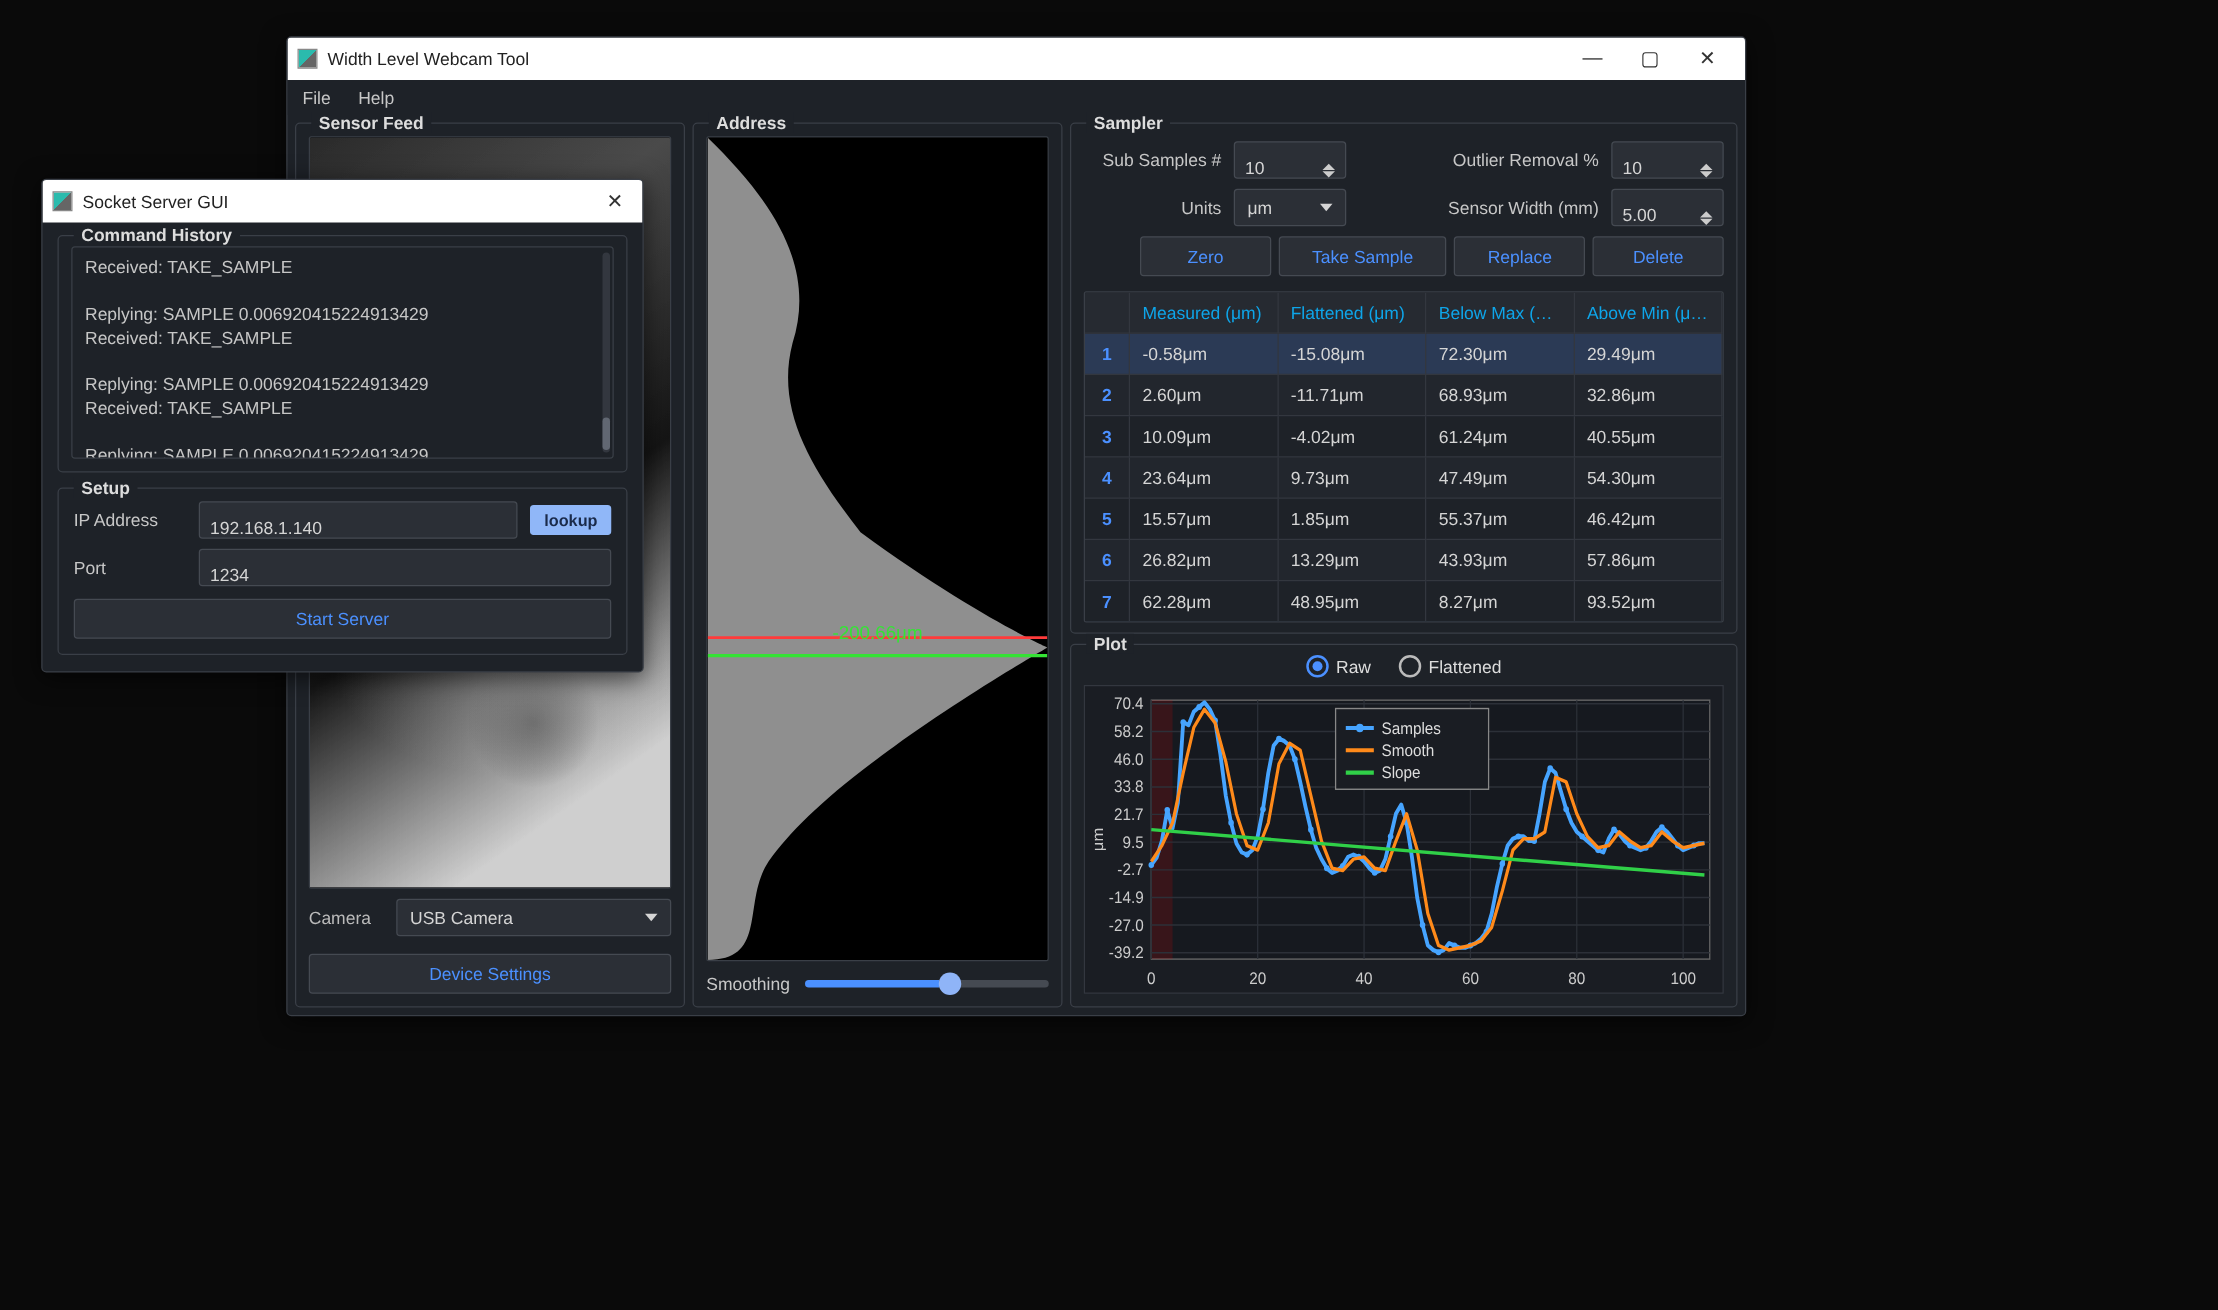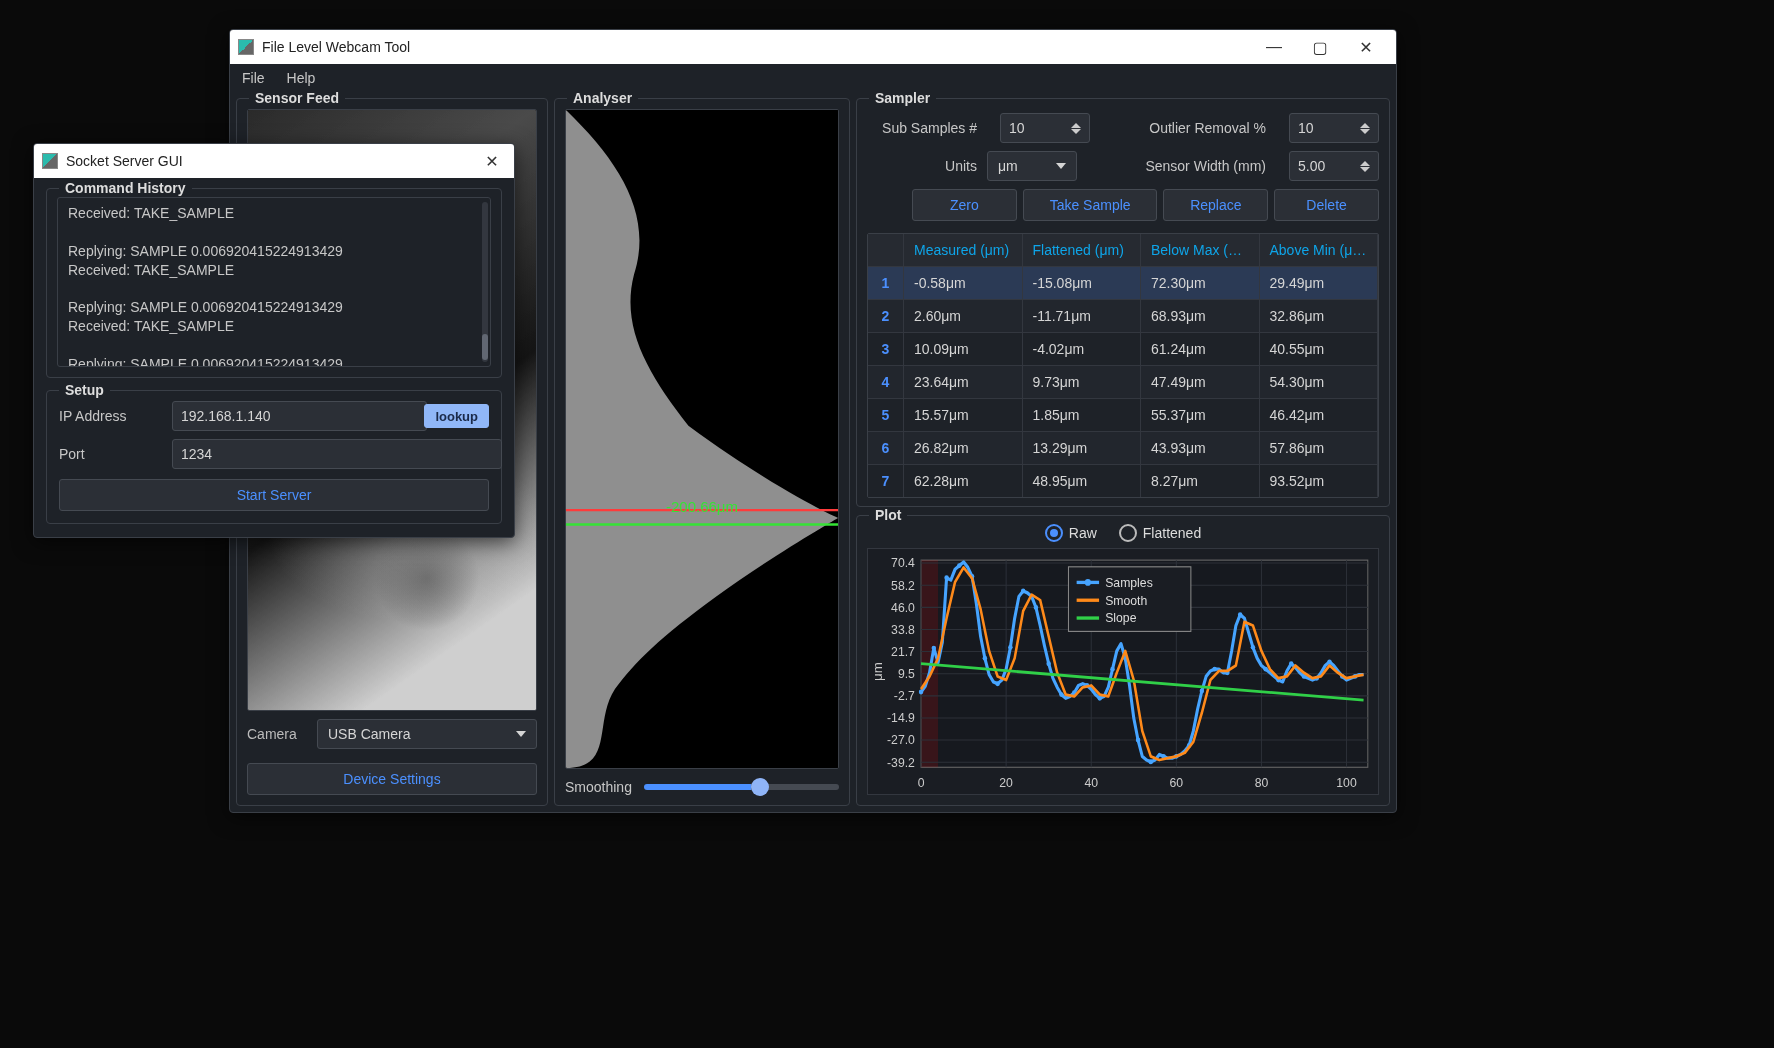--- a/index.html
+++ b/index.html
@@ -136,21 +136,21 @@
   .slider-thumb { position:absolute; left:55%; top:-6px; width:18px;height:18px;border-radius:50%; background:#8fb4f7; }
 
   
   .col-right { flex:1; display:flex; flex-direction:column; gap:8px; }
   .sampler-controls { display:flex; flex-direction:column; gap:8px; padding-top:4px; }
   .ctrl-row { display:flex; align-items:center; gap:10px; }
   .ctrl-row .grow { flex:1; }
   .lbl { color:#c7c7c7; font-size:14px; }
   .numbox, .txtbox {
     height:30px; background:#2b2f36; border:1px solid #454a52; border-radius:3px; color:#d5d5d5;
-    padding:0 8px; display:flex; align-items:center; justify-content:space-between; min-width:80px;margin-left:13px;
+    padding:0 8px; display:flex; align-items:flex-end; justify-content:space-between; min-width:80px;
   }
   .spin { display:flex; flex-direction:column; gap:1px; }
   .spin .tri-up   { width:0;height:0;border-left:5px solid transparent;border-right:5px solid transparent;border-bottom:5px solid #ccc; }
   .spin .tri-down { width:0;height:0;border-left:5px solid transparent;border-right:5px solid transparent;border-top:5px solid #ccc; }
 
   .btn-row { display:flex; gap:6px;margin-left:45px; }
   .btn-row .btn { flex:1; }
 
   .dtable { margin-top:4px; border:1px solid #3a3f47; border-radius:2px; overflow:hidden; }
   .thead, .trow { display:grid; grid-template-columns: 36px 1fr 1fr 1fr 1fr; }
@@ -188,21 +188,21 @@
   }
   .setup-grid { display:grid; grid-template-columns: 90px 1fr auto; gap:8px 10px; align-items:center; }
   .txtbox.inline { width:100%; }
 </style>
 </head>
 <body>
 
 <div class="window" style="left:229px; top:29px; width:1168px; height:784px;">
   <div class="titlebar">
     <div class="app-icon"></div>
-    <div class="title-text">File Level Webcam Tool</div>
+    <div class="title-text">Width Level Webcam Tool</div>
     <div class="tb-buttons">
       <div class="tb-btn">―</div>
       <div class="tb-btn">▢</div>
       <div class="tb-btn">✕</div>
     </div>
   </div>
   <div class="menubar">
     <div class="menuitem">File</div>
     <div class="menuitem">Help</div>
   </div>
@@ -220,21 +220,21 @@
           <span>USB Camera</span>
           <span class="chevron"></span>
         </div>
       </div>
       <div class="btn full" style="margin-top:6px">
         <span>Device Settings</span>
       </div>
     </div>
 
     <div class="col-analyser panel">
-      <div class="panel-title">Analyser</div>
+      <div class="panel-title">Address</div>
       <div class="analyser-canvas">
         <svg viewBox="0 0 100 100" preserveAspectRatio="none">
           <rect x="0" y="0" width="100" height="100" fill="#000"></rect>
           <path d="M0,0 C20,8 32,16 25,25 C20,33 30,40 45,48 C78,58 100,62 100,62 C100,62 75,68 55,74 C35,80 25,84 18,88 C10,93 18,100 0,100 Z" fill="#8f8f8f"></path>
           <line id="an-red" x1="0" x2="100" stroke="#ff3b3b" stroke-width="0.35" y1="60.8" y2="60.8"></line>
           <line id="an-green" x1="0" x2="100" stroke="#35e335" stroke-width="0.4" y1="63" y2="63"></line>
         </svg>
         <div class="analyser-label" id="an-label" style="top: calc(59%);">-200.66μm</div>
       </div>
       <div class="smooth-row">

